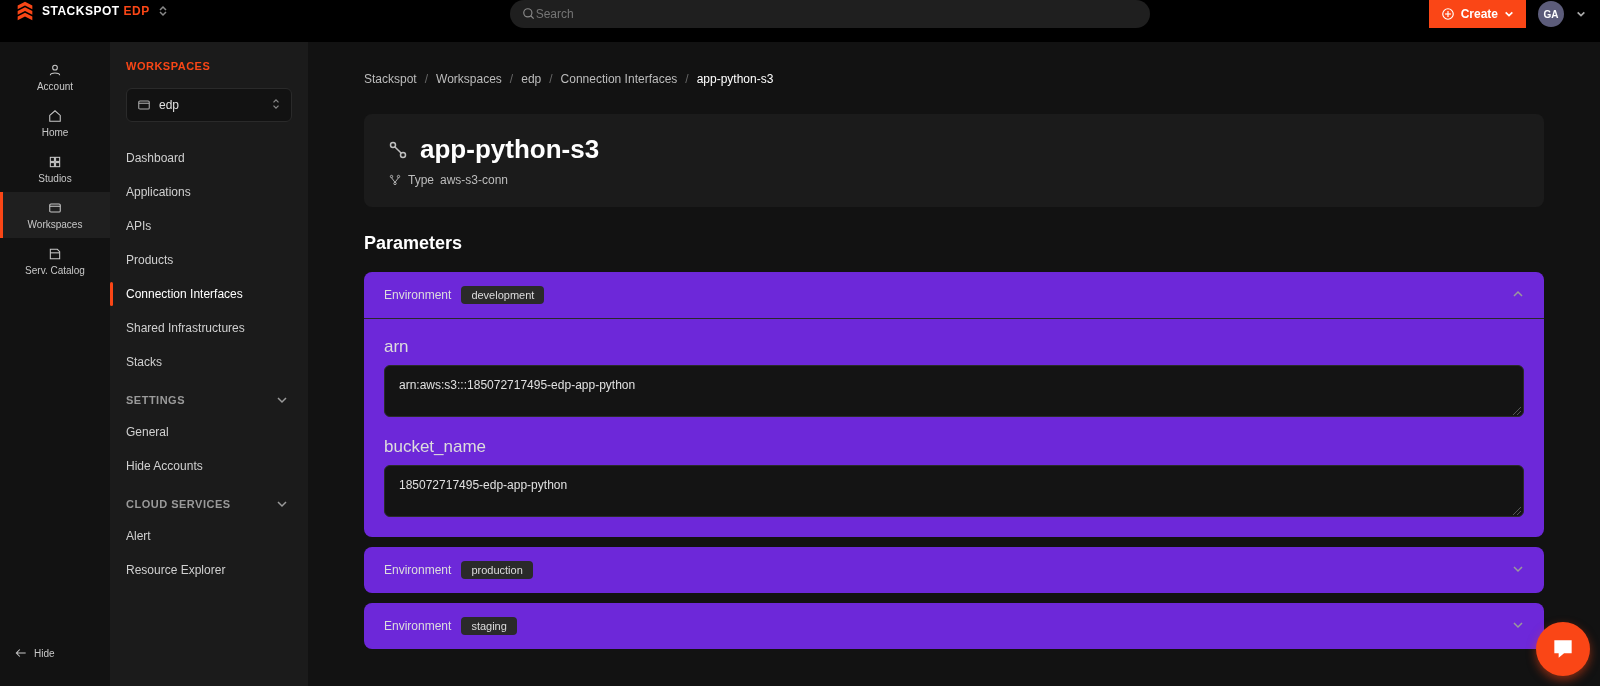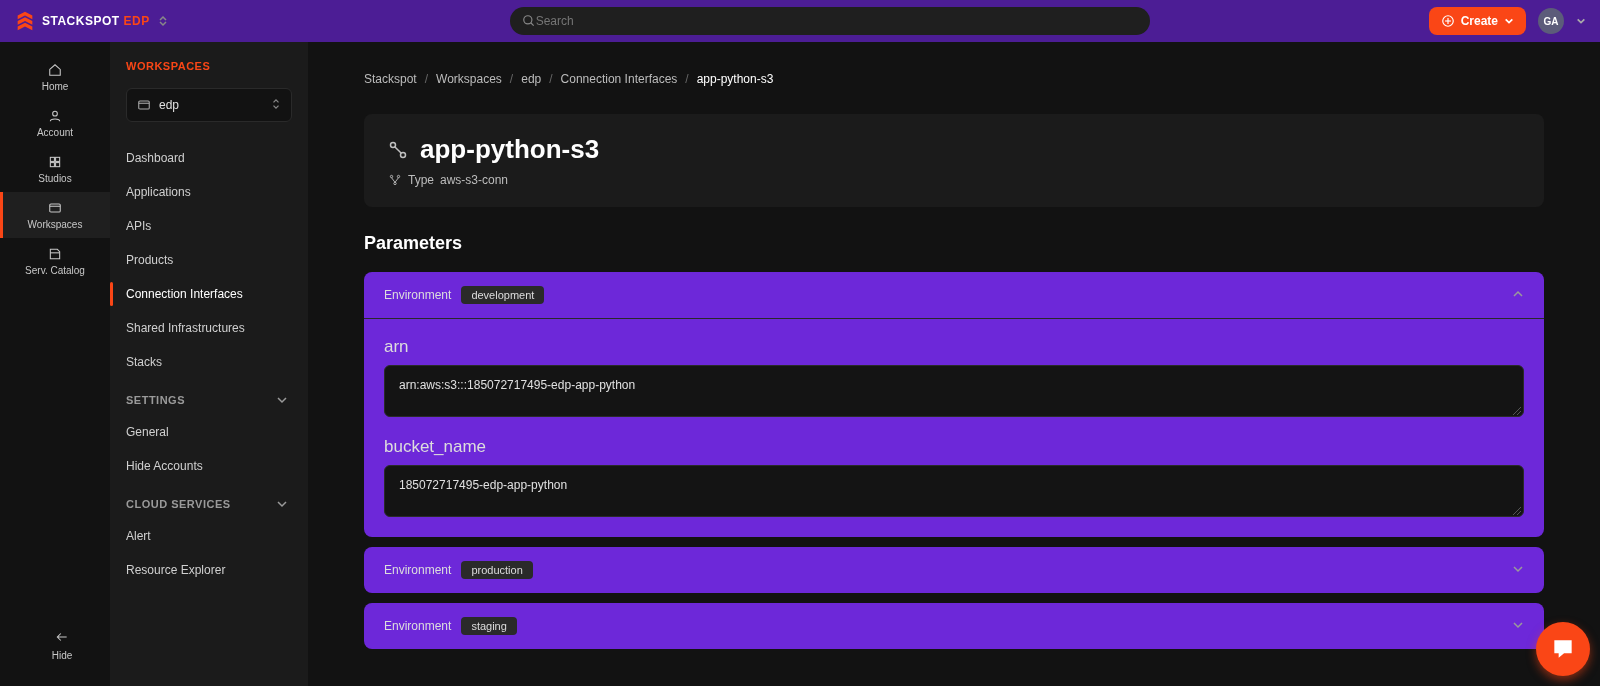--- a/index.html
+++ b/index.html
@@ -1,29 +1,29 @@
 <!DOCTYPE html>
 <html><head>
 <meta charset="utf-8">
 <style>
   * { box-sizing: border-box; margin: 0; padding: 0; font-family: "Segoe UI", Arial, sans-serif; }
   body { background: #121212; color: #e0e0e0; width: 1600px; height: 686px; overflow: hidden; position: relative; }
 
   
-  .header { height: 42px; display: flex; align-items: center; background: #4c1d95; padding: 0 14px; }
+  .header { height: 42px; display: flex; align-items: flex-start; background: #000000; padding: 0 14px; }
   .logo-block { display: flex; align-items: center; gap: 6px; }
   .logo-mark { width: 22px; height: 22px; position:relative; }
   .logo-mark svg { width:100%; height:100%; }
   .logo-text { font-size: 12px; font-weight: 700; letter-spacing: 0.5px; color:#fff;}
   .logo-text .edp { color:#fa4616; }
   .ctx-switch { width:14px; height:14px; cursor:pointer; display:flex; align-items:center; justify-content:center;}
   .search-wrap { margin-left: 340px; width: 640px; height: 28px; background: #1f1f1f; border-radius: 14px; display: flex; align-items: center; padding: 0 12px; gap:0;}
   .search-wrap input { flex:1; background:transparent; border:none; color:#aaa; font-size:12px; outline:none;}
   .hdr-right { margin-left:auto; display:flex; align-items:center; gap:12px;}
-  .btn-create { background:#fa4616; color:#fff; border:none; border-radius:8px; height:28px; padding:0 12px; display:flex; align-items:center; gap:6px; font-size:12px; font-weight:600; cursor:pointer;}
+  .btn-create { background:#fa4616; color:#fff; border:none; border-radius:0; height:28px; padding:0 12px; display:flex; align-items:center; gap:6px; font-size:12px; font-weight:600; cursor:pointer;}
   .avatar { width:26px; height:26px; border-radius:50%; background:#5c5c7a; color:#fff; display:flex; align-items:center; justify-content:center; font-size:10px; font-weight:700;}
   .avatar-chev { cursor:pointer;}
 
   
   .body { display:flex; height:calc(100% - 42px); }
 
   
   .rail { width:110px; background:#121212; display:flex; flex-direction:column; padding-top:12px; position:relative;}
   .rail-item { display:flex; flex-direction:column; align-items:center; justify-content:center; gap:4px; height:46px; font-size:10px; color:#c8c8c8; cursor:pointer; position:relative;}
   .rail-item.active { background:#1f1f1f; }
@@ -128,30 +128,30 @@
         </svg>
     </div>
   </div>
 </div>
 
 <div class="body">
 
   <div class="rail">
     <div class="rail-item">
       <svg class="rail-icon" viewBox="0 0 24 24" stroke-width="1.8">
-          <path d="M3 11 L12 3 L21 11 V21 H3 Z"></path>
-        </svg>
-      <span>Home</span>
-    </div>
-    <div class="rail-item">
-      <svg class="rail-icon" viewBox="0 0 24 24" stroke-width="1.8">
           <circle cx="12" cy="8" r="4"></circle>
           <path d="M4 21 C4 16 20 16 20 21"></path>
         </svg>
       <span>Account</span>
+    </div>
+    <div class="rail-item">
+      <svg class="rail-icon" viewBox="0 0 24 24" stroke-width="1.8">
+          <path d="M3 11 L12 3 L21 11 V21 H3 Z"></path>
+        </svg>
+      <span>Home</span>
     </div>
     <div class="rail-item">
       <svg class="rail-icon" viewBox="0 0 24 24" stroke-width="1.8">
           <rect x="4" y="4" width="7" height="7"></rect>
           <rect x="13" y="4" width="7" height="7"></rect>
           <rect x="4" y="13" width="7" height="7"></rect>
           <rect x="13" y="13" width="7" height="7"></rect>
         </svg>
       <span>Studios</span>
     </div>
@@ -162,21 +162,21 @@
         </svg>
       <span>Workspaces</span>
     </div>
     <div class="rail-item">
       <svg class="rail-icon" viewBox="0 0 24 24" stroke-width="1.8">
           <path d="M4 4 H16 L20 8 V20 H4 Z"></path>
           <line x1="4" y1="10" x2="20" y2="10"></line>
         </svg>
       <span>Serv. Catalog</span>
     </div>
-    <div class="rail-item rail-bottom" style="flex-direction:column;gap:6px;justify-content:flex-start;padding-left:14px;">
+    <div class="rail-item rail-bottom" style="flex-direction:row;gap:6px;justify-content:flex-start;padding-left:14px;">
       <svg class="rail-icon" viewBox="0 0 24 24" stroke-width="1.8">
           <path d="M10 6 L4 12 L10 18 M4 12 H20"></path>
         </svg>
       <span>Hide</span>
     </div>
   </div>
 
   <div class="side">
     <div class="side-heading">WORKSPACES</div>
 

